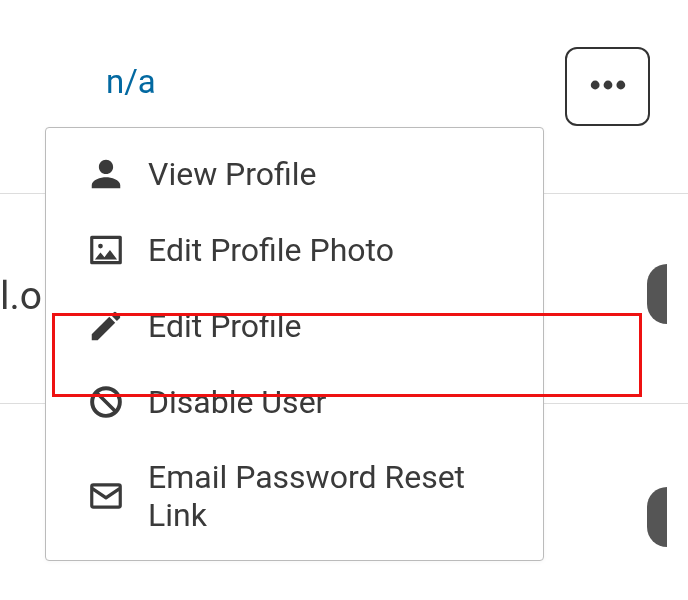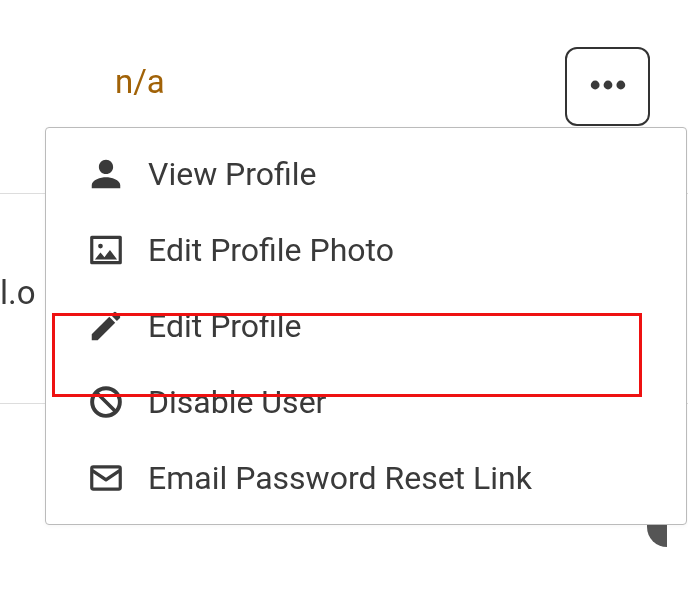--- a/index.html
+++ b/index.html
@@ -15,23 +15,23 @@
     position: absolute;
     top: 0;
     left: 0;
     right: 0;
     height: 194px;
     border-bottom: 1px solid #ddd;
   }
   .na-label {
     position: absolute;
     top: 62px;
-    left: 115px;
+    left: 106px;
     font-size: 33px;
-    color: #a16207;
+    color: #0369a1;
     font-weight: 400;
   }
   .more-button {
     position: absolute;
     top: 47px;
     right: 38px;
     width: 85px;
     height: 79px;
     border: 2px solid #333;
     border-radius: 12px;
@@ -47,41 +47,41 @@
     top: 194px;
     left: 0;
     right: 0;
     height: 210px;
     border-bottom: 1px solid #ddd;
   }
   .lo-text {
     position: absolute;
     top: 273px;
     left: 0;
-    font-size: 33px;
+    font-size: 39px;
     color: #3a3a3a;
     font-weight: 400;
   }
   .third-right-edge {
     position: absolute;
     top: 264px;
     right: 21px;
     width: 20px;
     height: 60px;
     background: #555;
     border-radius: 28px 0 0 28px;
   }
   .third-right-edge.two {
     top: 487px;
   }
   .dropdown {
     position: absolute;
     top: 127px;
     left: 45px;
-    width: 642px;
+    width: 499px;
     background: #fff;
     border: 1.6px solid #bbb;
     border-radius: 4px;
     padding: 8px 0;
     box-shadow: 0 1px 4px rgba(0,0,0,0.04);
   }
   .menu-item {
     display: flex;
     align-items: center;
     padding: 18px 40px;

